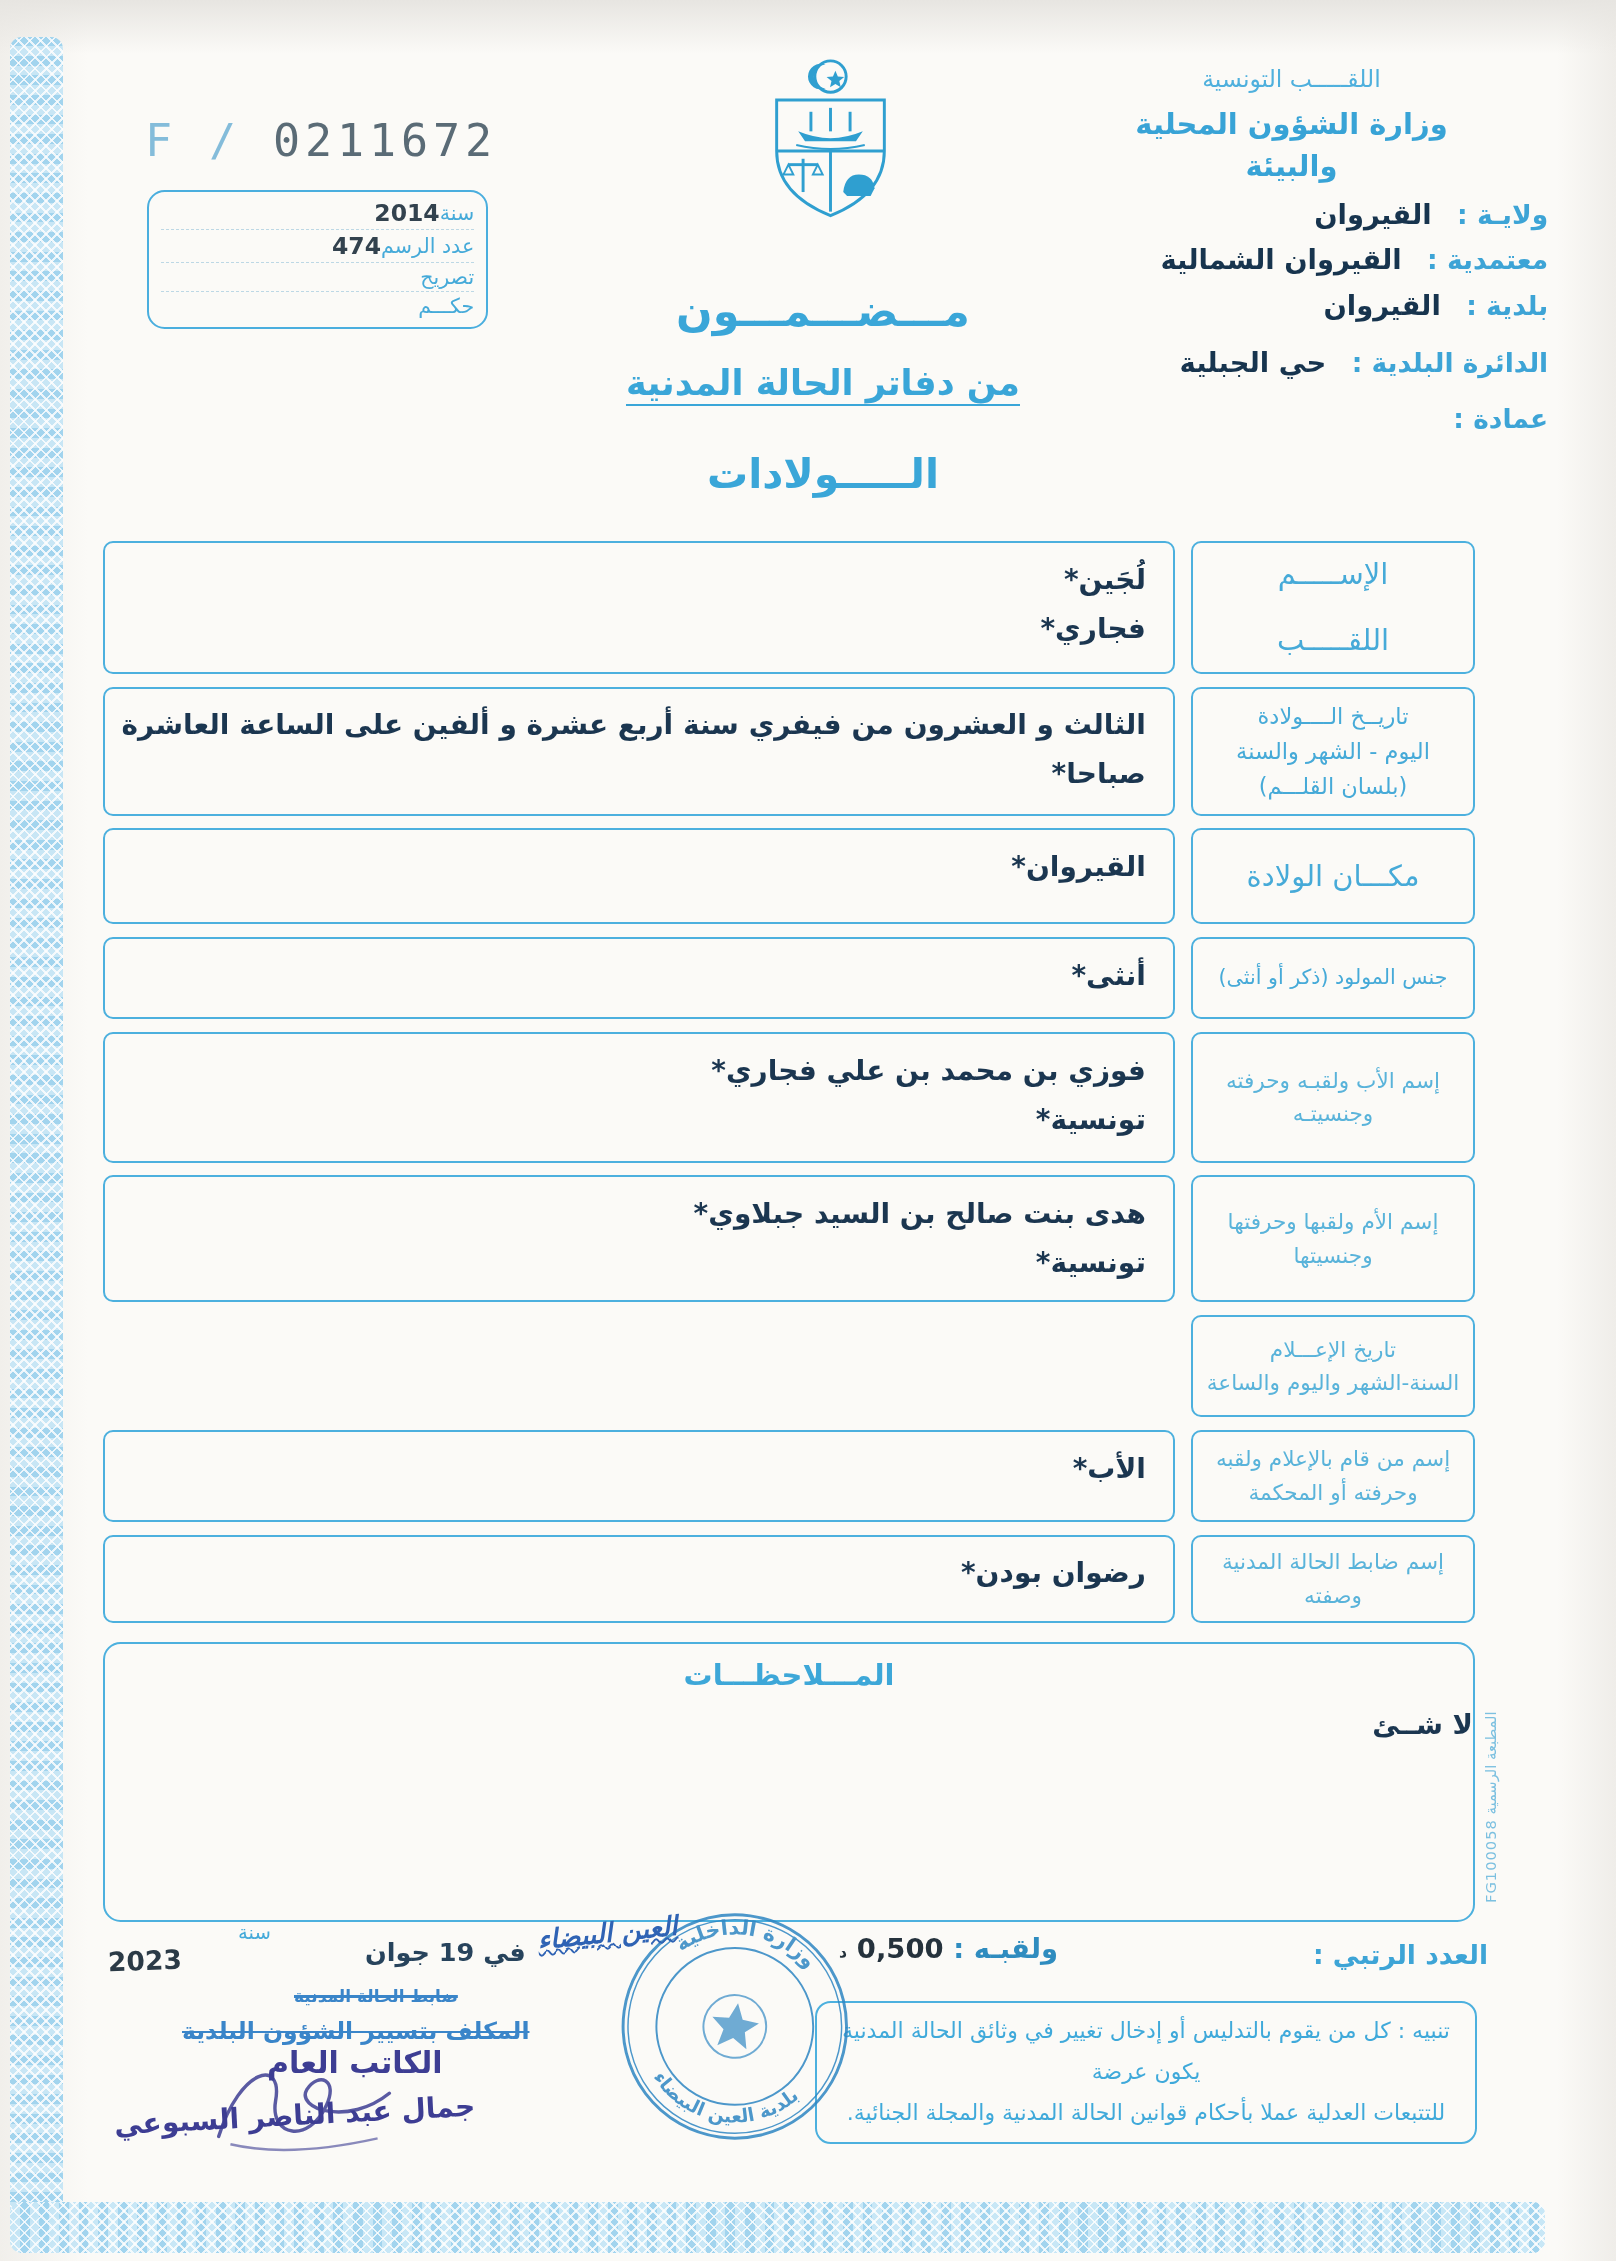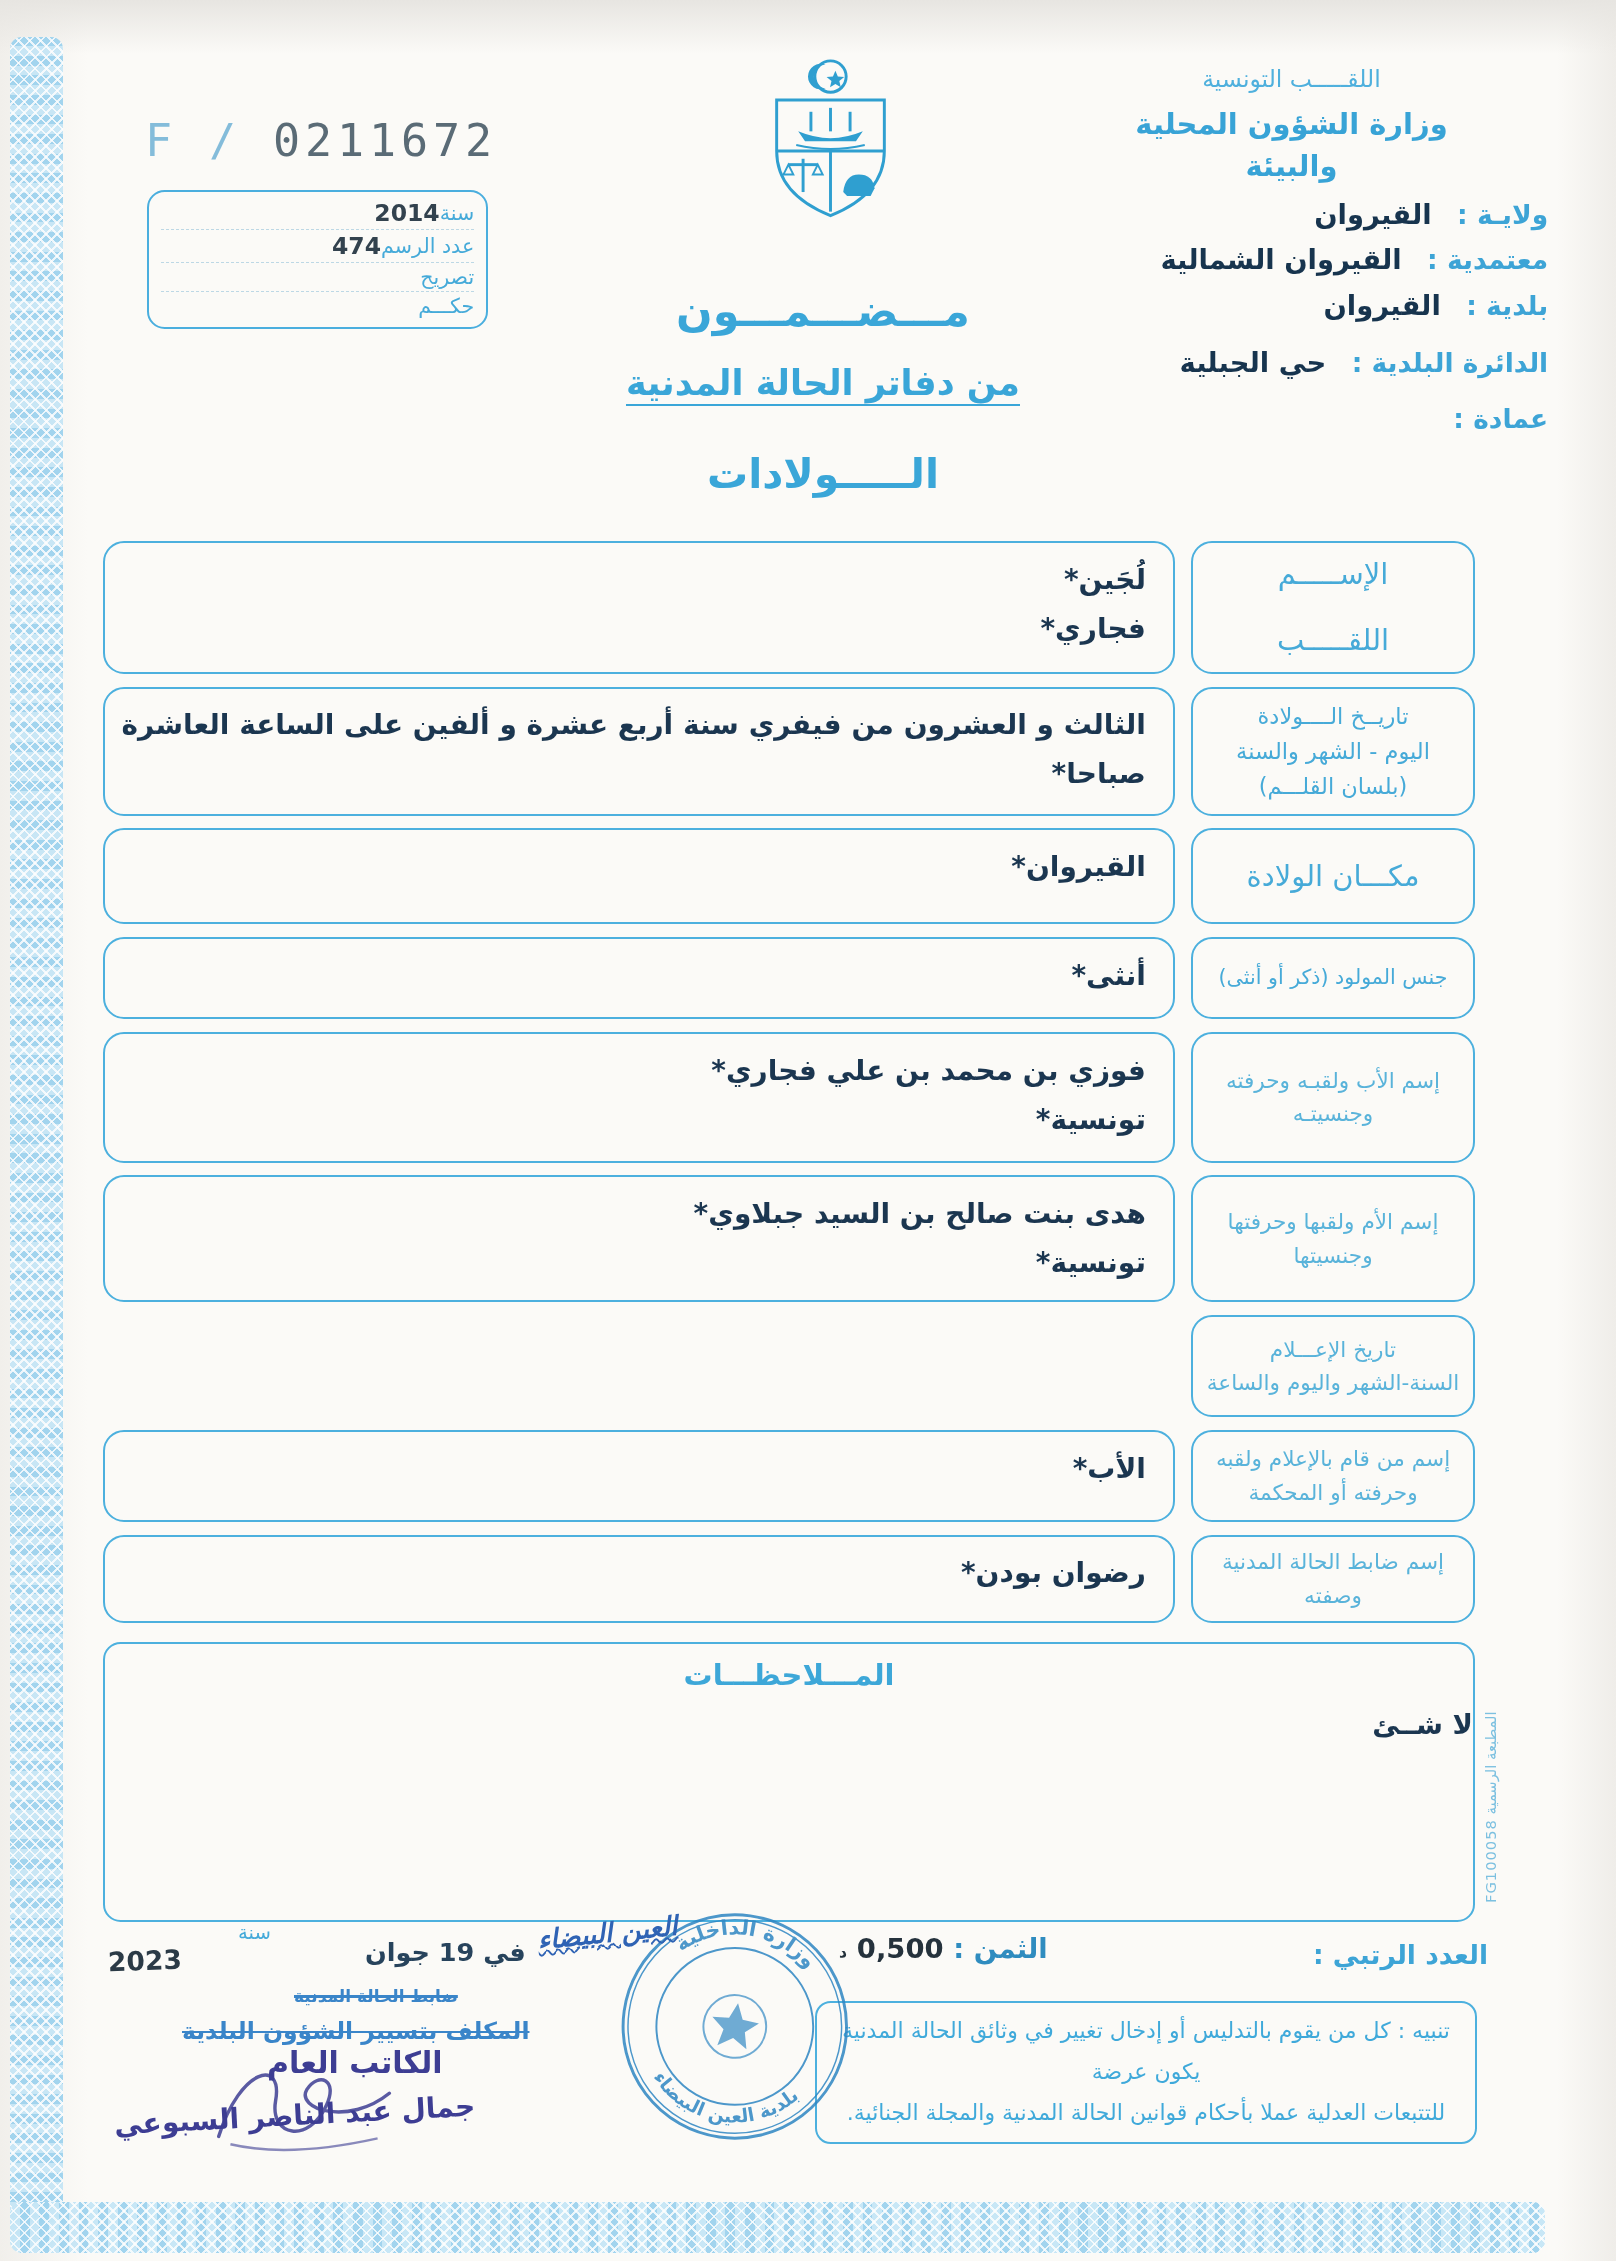--- a/index.html
+++ b/index.html
@@ -46,21 +46,21 @@
   .republic{text-align:center;font-size:23.5px;color:#4fb0dd}
   .ministry{text-align:center;font-size:29px;font-weight:bold;color:#38a3d6;margin-top:9.8px;line-height:1.45}
   .hfields{margin-top:11.8px;padding-right:7.8px}
   .hfield{display:flex;align-items:baseline;gap:25.5px;margin-bottom:14.7px}
   .hfield .hlabel{font-size:26.5px;font-weight:bold;color:#3da4d6}
   .hfield .hvalue{font-size:27.4px;font-weight:bold;color:#17344e}
   .hfield.gap-lg{margin-top:25.5px}
   
   .rows{position:absolute;left:103px;top:541px;width:1372px;z-index:2}
   .row{display:flex;gap:15.7px;margin-bottom:12.7px}
-  .cell{border:2.9px solid #4cb0de;border-radius:21px}
+  .cell{border:2.9px solid #4cb0de;border-radius:10px}
   .cell.label{width:284px;flex:0 0 284px;display:flex;flex-direction:column;justify-content:center;
     align-items:center;text-align:center;color:#46aad8;font-size:22.5px;line-height:1.55;padding:13px;white-space:pre-line}
   .cell.value{flex:1;color:#1b3650;font-weight:bold;font-size:28px;line-height:1.75;
     padding:11.8px 27.4px 5.9px 13.7px;white-space:pre-line;text-align:right}
   .r1{height:133px}.r2{height:129px}.r3{height:96px}.r4{height:82px}.r5{height:131px}
   .r6{height:127px}.r7{height:102px}.r8{height:92px}.r9{height:88px}
   .r1 .label{font-size:29px;line-height:2.25}
   .r3 .label{font-size:29px;letter-spacing:1px}
   .r4 .label{font-size:20.6px}
   .r5 .label,.r6 .label,.r7 .label,.r8 .label,.r9 .label{font-size:21.6px;color:#59b3da}
@@ -232,21 +232,21 @@
     </div>
     <div class="notes">
       <div class="notes-title">المـــلاحظـــات</div>
       <div class="notes-value">لا شــئ</div>
     </div>
   </div>
 
   <div class="ordinal">العدد الرتبي :</div>
 
   <div class="price">
-    <span class="plabel">الثمن :</span>
+    <span class="plabel">ولقبـه :</span>
     <span class="pvalue">0,500</span>
     <sup>د</sup>
   </div>
 
   <div class="warnbox pre">تنبيه : كل من يقوم بالتدليس أو إدخال تغيير في وثائق الحالة المدنية يكون عرضة
 للتتبعات العدلية عملا بأحكام قوانين الحالة المدنية والمجلة الجنائية.</div>
 
   <div class="hand-place">العين البيضاء</div>
   <div class="date-printed">في 19 جوان</div>
   <div class="year-label">سنة</div>

